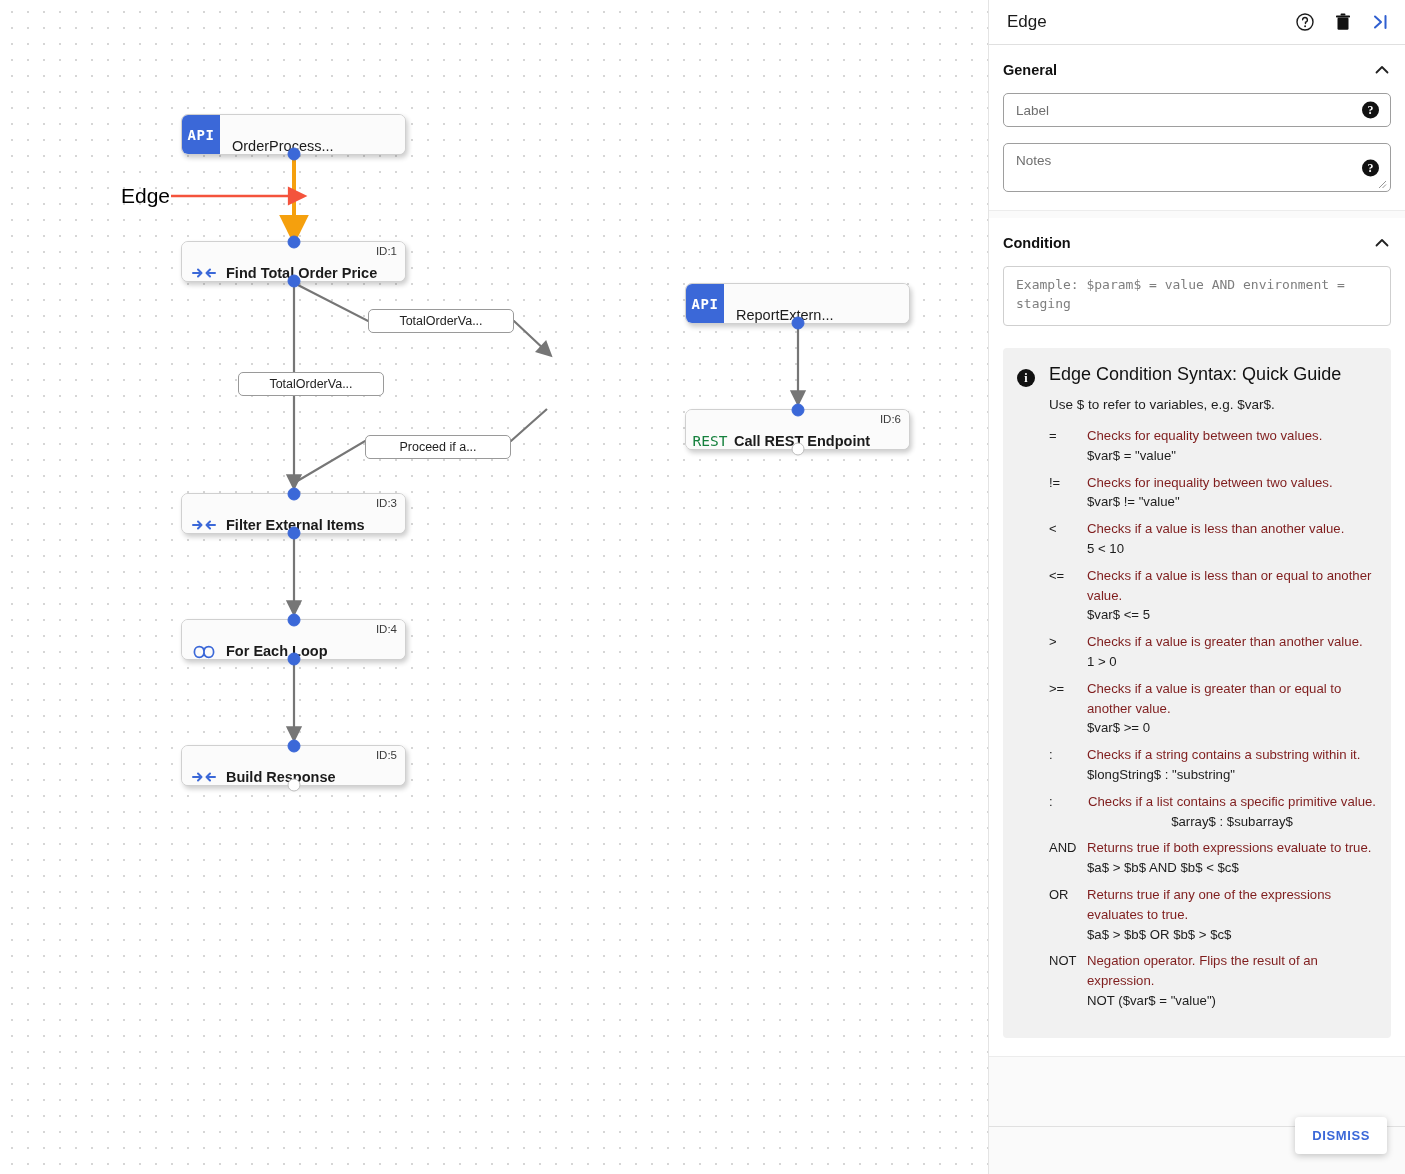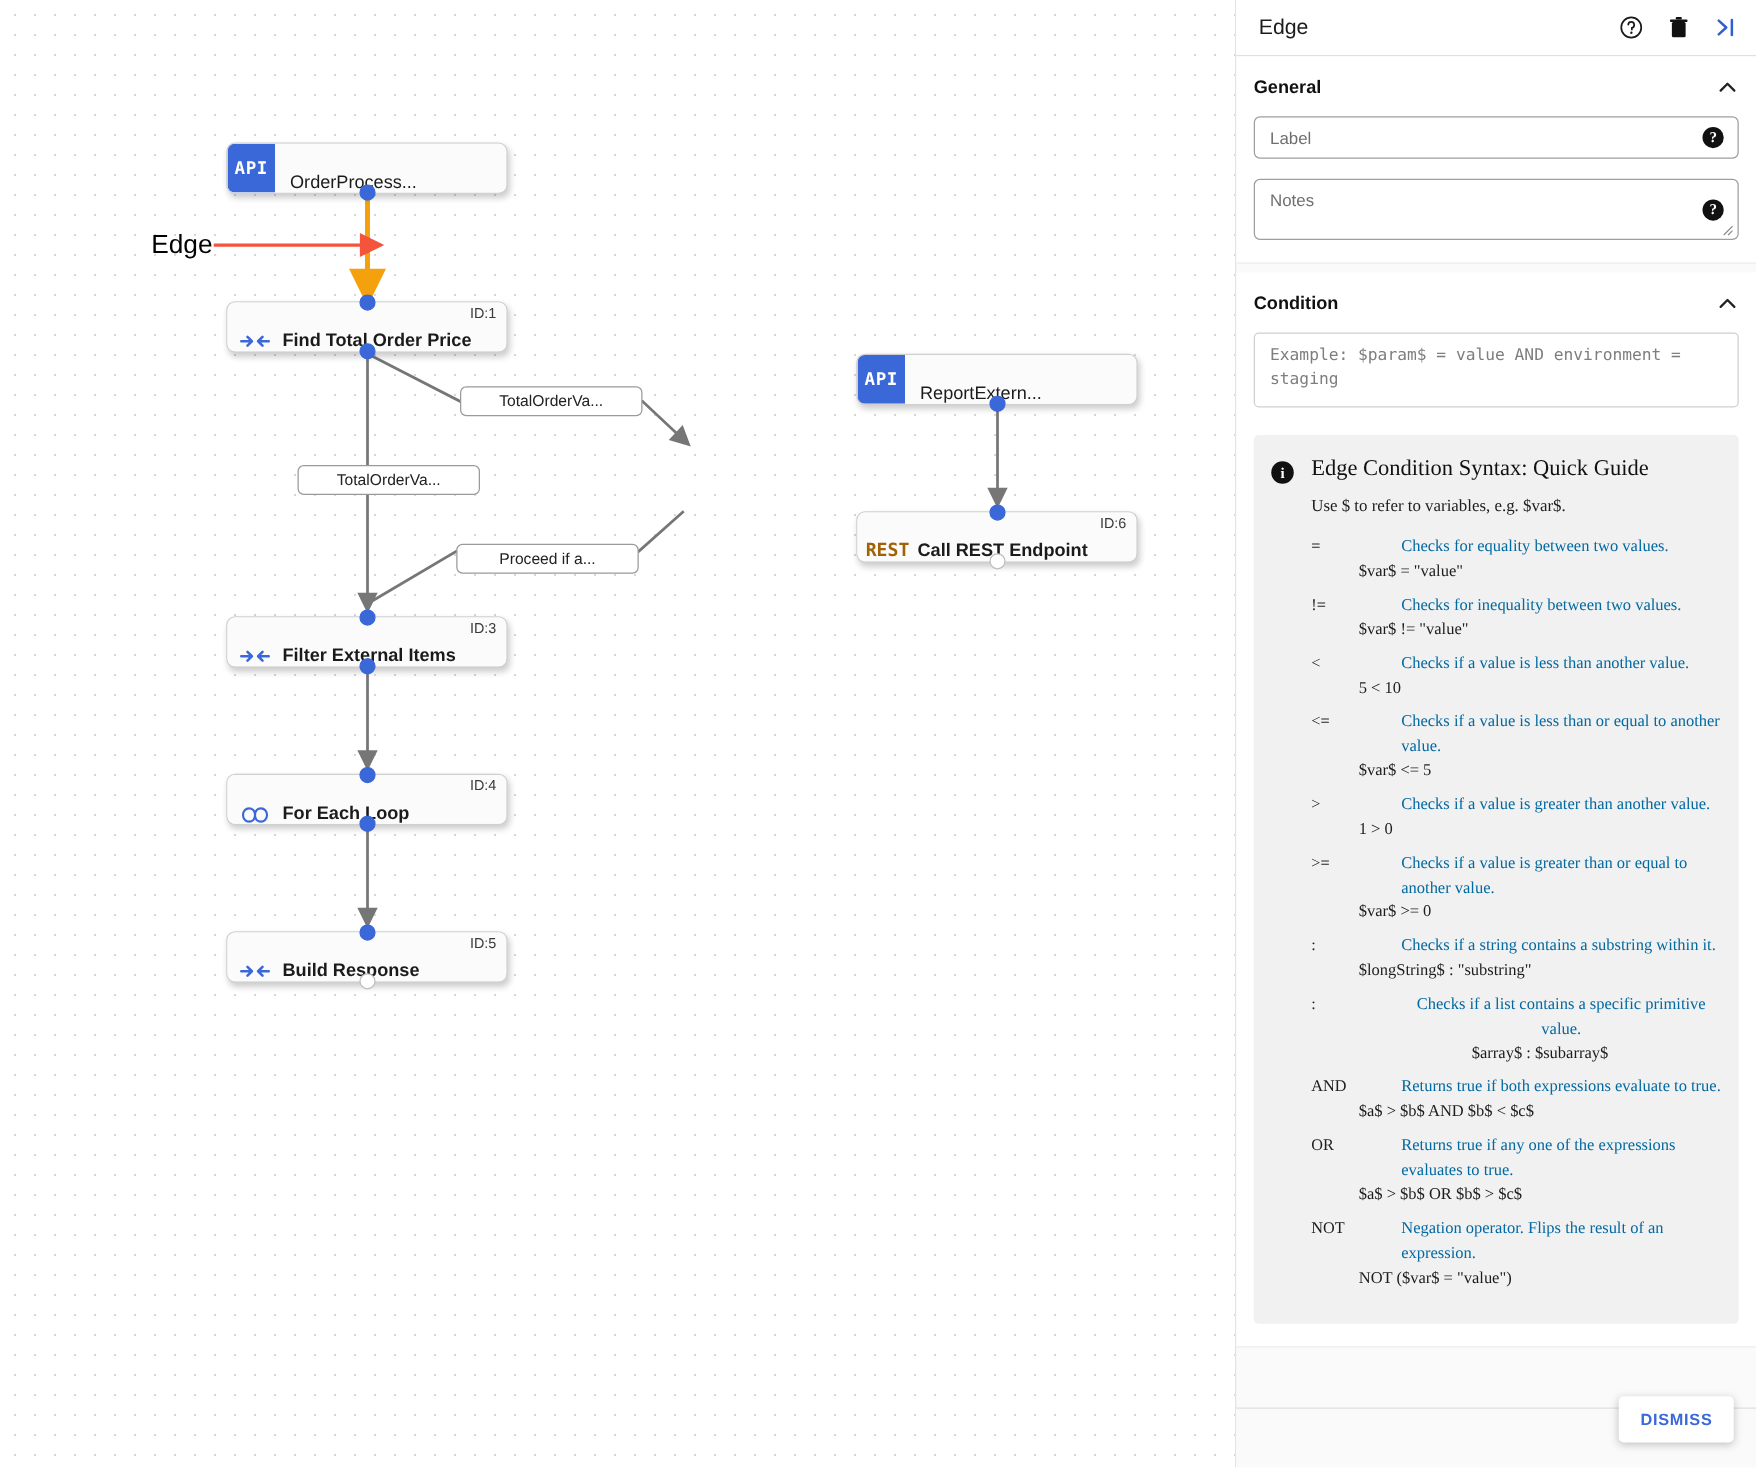--- a/index.html
+++ b/index.html
@@ -40,23 +40,23 @@
   .node .badge {
     width: 38px; height: 100%;
     background: #3b68d8; color: #fff;
     display: flex; align-items: center; justify-content: center;
     font-family: "DejaVu Sans Mono", monospace;
     font-weight: 700; font-size: 14px; letter-spacing: .5px;
     flex: 0 0 38px;
   }
   .node .rest-badge {
     width: 48px; flex: 0 0 48px;
-    color: #a16207; background: transparent;
+    color: #15803d; background: transparent;
     font-family: "DejaVu Sans Mono", monospace;
-    font-weight: 700; font-size: 14.5px;
+    font-weight: 400; font-size: 14.5px;
     display: flex; align-items: center; justify-content: center;
   }
   .node .nicon {
     width: 44px; flex: 0 0 44px;
     display: flex; align-items: center; justify-content: center;
     color: #3b68d8;
   }
   .node .ntitle {
     font-size: 14.5px; font-weight: 700; color: #1b1b1b;
     white-space: nowrap; padding-right: 10px;
@@ -165,28 +165,28 @@
     display: flex; gap: 14px;
   }
   .guide-i {
     flex: 0 0 18px; margin-top: 5px;
     width: 18px; height: 18px; border-radius: 50%;
     background: #111; color: #fff;
     font-size: 12px; font-weight: 700;
     display: flex; align-items: center; justify-content: center;
     font-family: "Liberation Serif", serif;
   }
-  .guide-body { flex: 1 1 auto; font-family: Liberation Serif, serif; }
+  .guide-body { flex: 1 1 auto; }
   .guide-title { font-size: 18px; color: #111; margin-bottom: 12px; }
   .guide-sub { font-size: 13.5px; color: #1d1d1d; margin-bottom: 14px; }
   .op-row { display: flex; margin-bottom: 7px; }
   .op-key {
     flex: 0 0 38px; font-size: 13px; color: #1d1d1d; line-height: 1.5;
   }
-  .op-desc { flex: 1; font-size: 13.2px; color: #0369a1; line-height: 1.5; margin-left: 34px; }
+  .op-desc { flex: 1; font-size: 13.2px; color: #7f1d1d; line-height: 1.5; }
   .op-ex { font-size: 13.2px; color: #1d1d1d; line-height: 1.5; }
 
   .panel-foot {
     margin-top: auto;
     border-top: 1px solid #e0e0e0;
     height: 48px;
     background: #fafafa;
     flex: 0 0 48px;
   }
   .dismiss {

